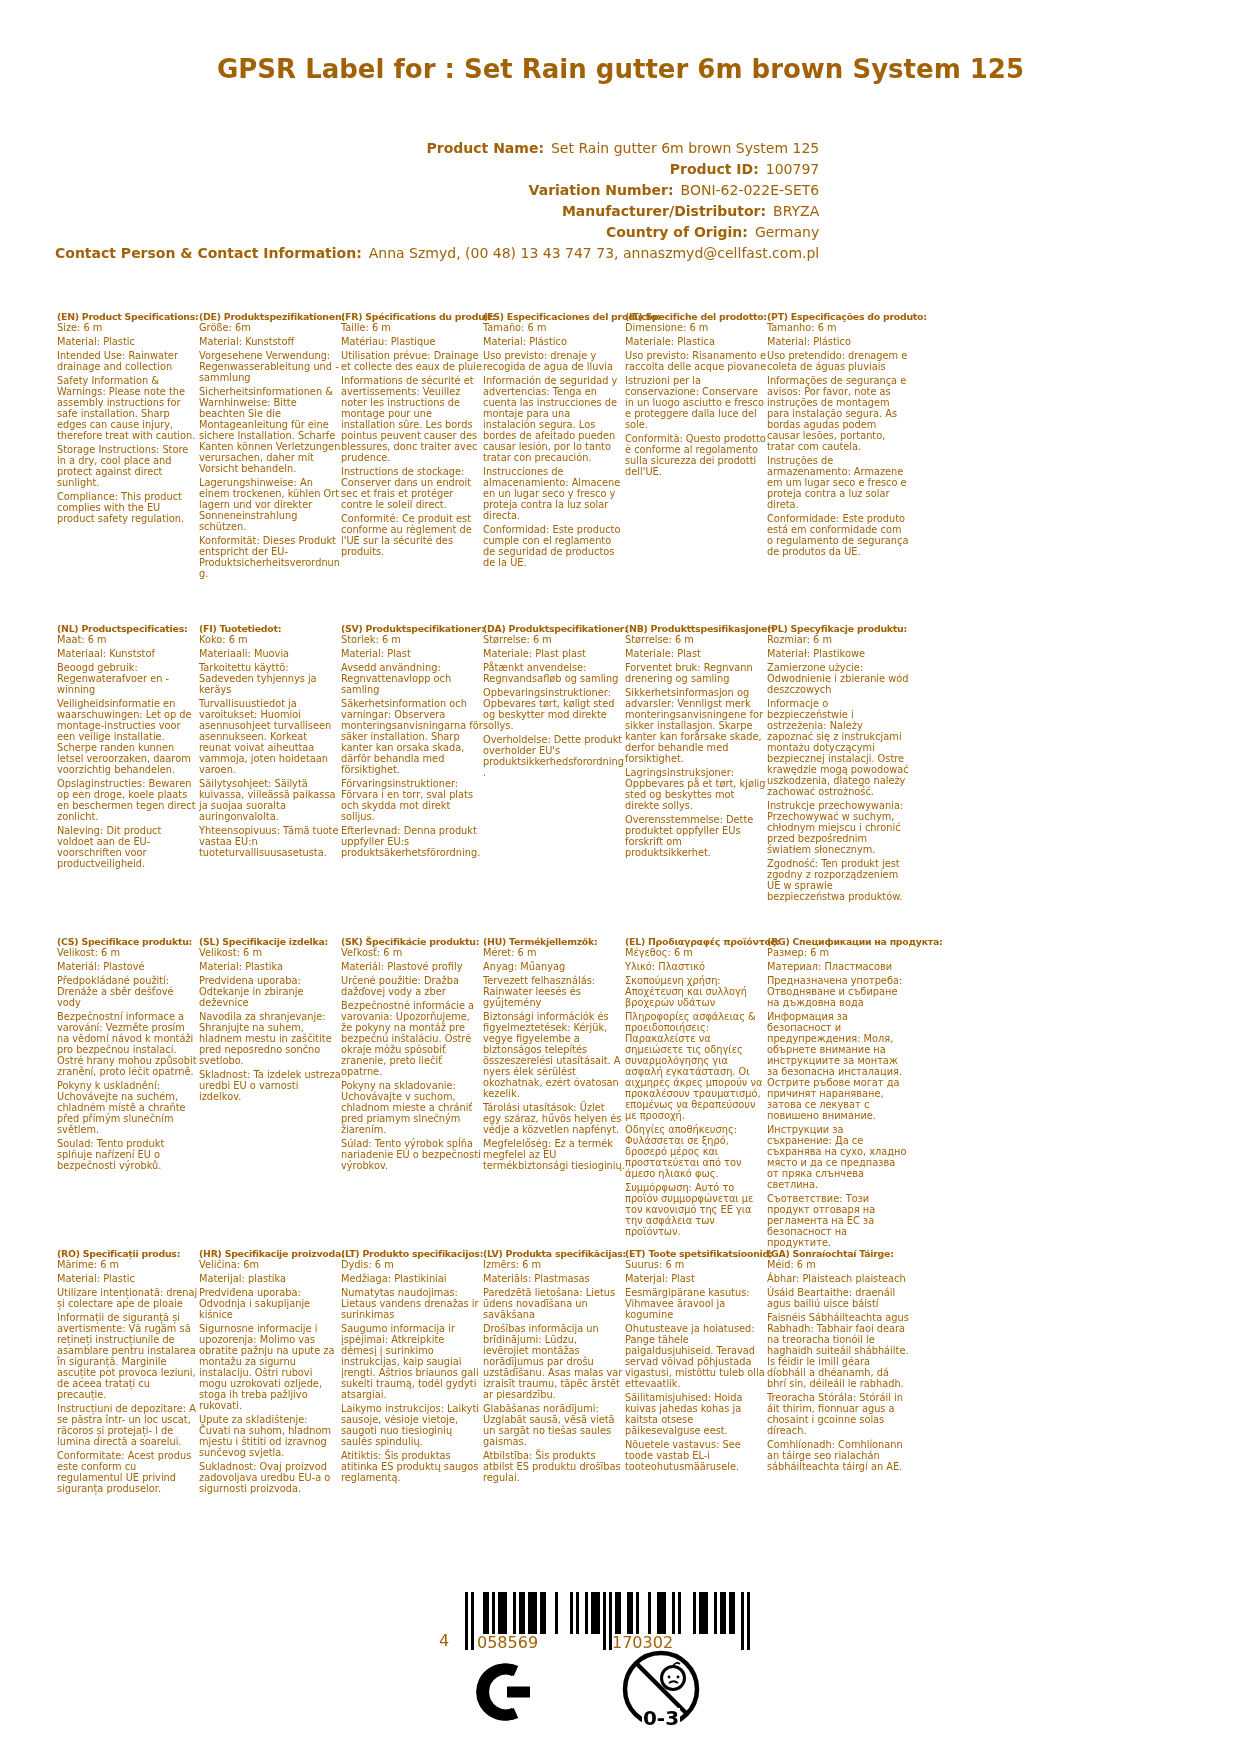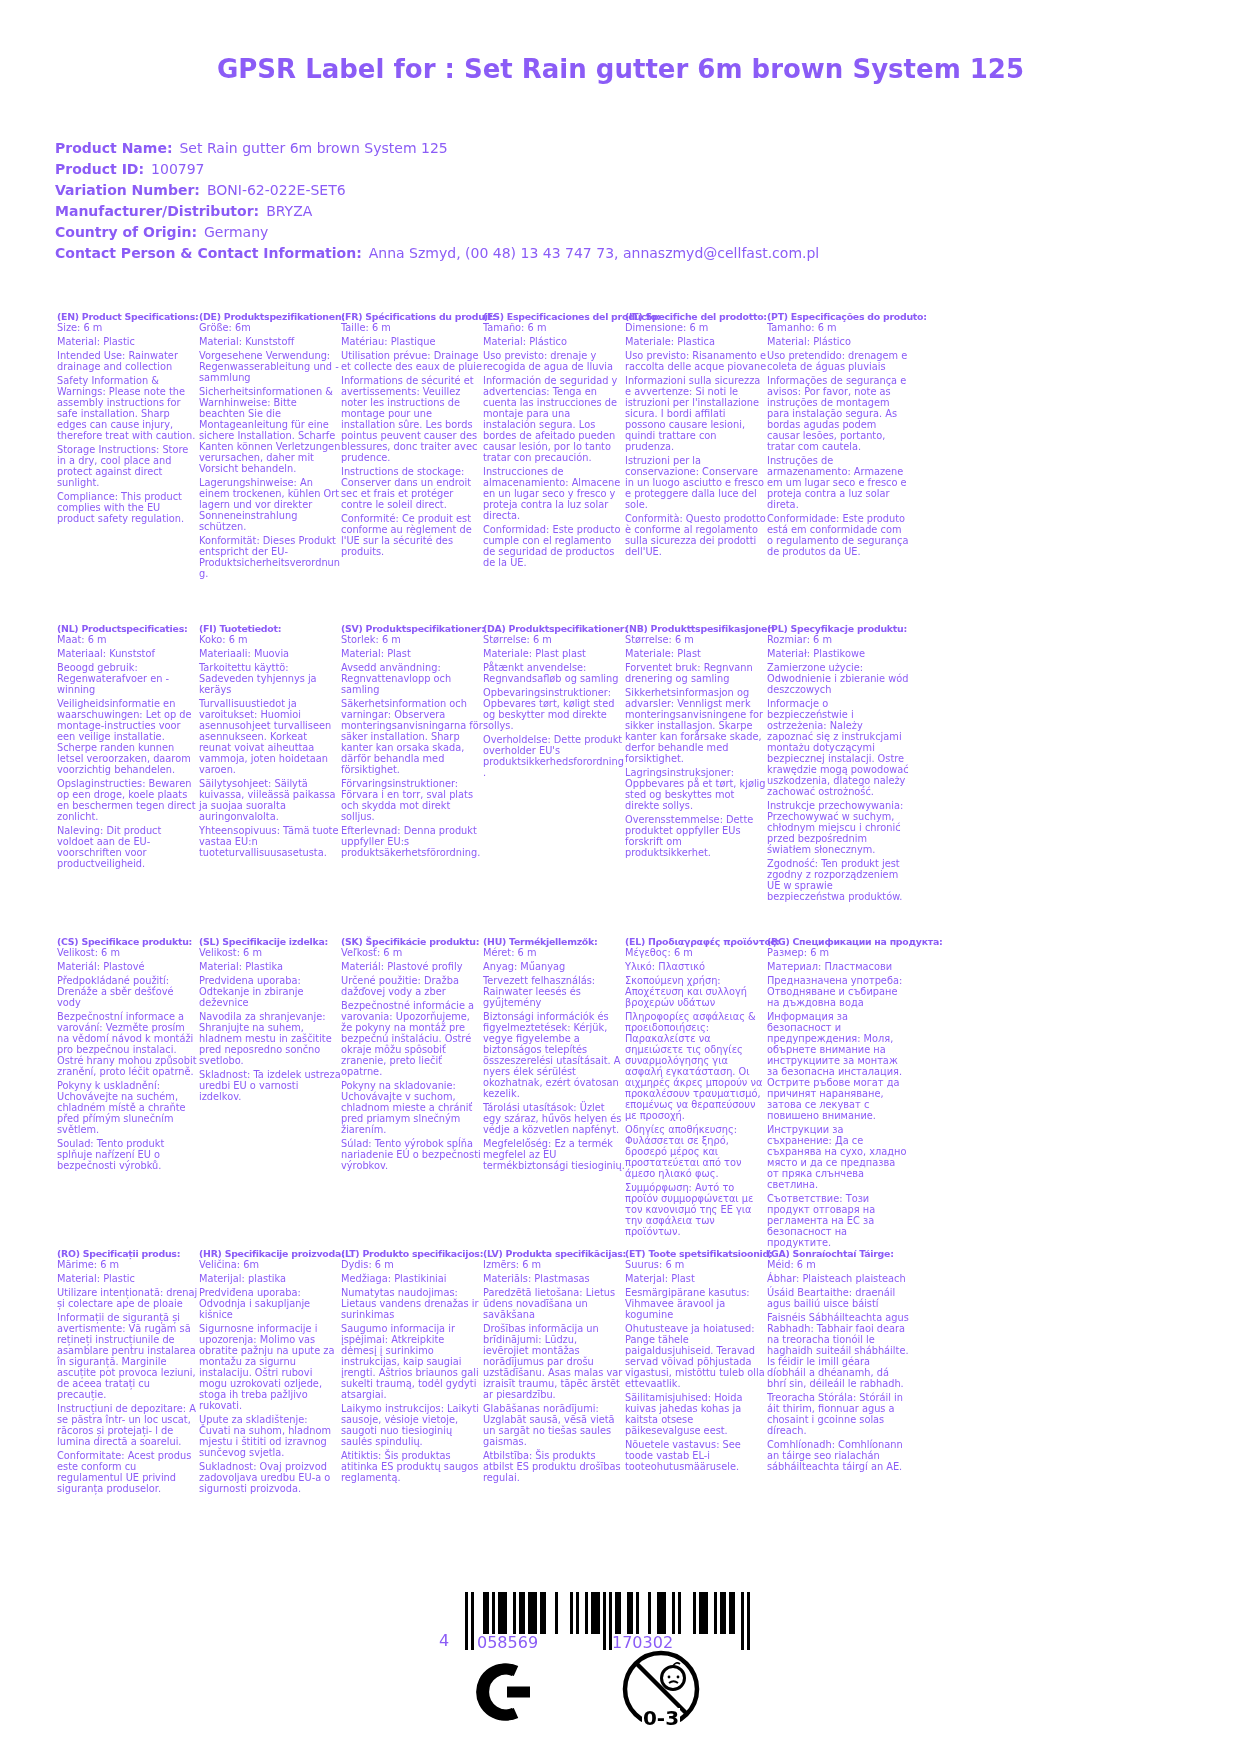--- a/index.html
+++ b/index.html
@@ -1,20 +1,20 @@
 <!DOCTYPE html>
 <html><head>
 <meta charset="utf-8">
 <style>
   html,body{margin:0;padding:0;background:#fff;}
-  .page{position:relative;width:1241px;height:1754px;background:#fff;color:#8b5cf6;
+  .page{position:relative;width:1241px;height:1754px;background:#fff;color:#a16207;
         font-family:"DejaVu Sans",sans-serif;overflow:hidden;}
   .title{position:absolute;top:54px;left:0;width:100%;text-align:center;
          font-weight:bold;font-size:26px;line-height:30px;}
-  .product-info{position:absolute;left:55px;top:138px;font-size:14px;line-height:21px;}
+  .product-info{position:absolute;left:55px;top:138px;font-size:14px;line-height:21px;text-align:right;}
   .pi-label{font-weight:bold;}
   .pi-value{margin-left:7px;}
   .specs-grid{position:absolute;left:57px;top:311px;display:grid;
               grid-template-columns:repeat(6,142px);
               grid-template-rows:312px 313px 312px auto;}
   .spec-cell{font-size:9.8px;line-height:11px;}
   .spec-head{font-weight:bold;font-size:9.4px;letter-spacing:-0.25px;white-space:nowrap;}
   .spec-cell p{margin:0 0 3px 0;overflow-wrap:break-word;}
   .barcode{position:absolute;left:465px;top:1592px;width:285px;height:62px;}
   .bc-first{position:absolute;left:-26px;top:40px;font-size:16px;line-height:17px;}
@@ -89,21 +89,20 @@
         <p>Uso previsto: drenaje y recogida de agua de lluvia</p>
         <p>Información de seguridad y advertencias: Tenga en cuenta las instrucciones de montaje para una instalación segura. Los bordes de afeitado pueden causar lesión, por lo tanto tratar con precaución.</p>
         <p>Instrucciones de almacenamiento: Almacene en un lugar seco y fresco y proteja contra la luz solar directa.</p>
         <p>Conformidad: Este producto cumple con el reglamento de seguridad de productos de la UE.</p>
       </div>
       <div class="spec-cell">
         <div class="spec-head">(IT) Specifiche del prodotto:</div>
         <p>Dimensione: 6 m</p>
         <p>Materiale: Plastica</p>
         <p>Uso previsto: Risanamento e raccolta delle acque piovane</p>
-        <p>Informazioni sulla sicurezza e avvertenze: Si noti le istruzioni per l'installazione sicura. I bordi affilati possono causare lesioni, quindi trattare con prudenza.</p>
         <p>Istruzioni per la conservazione: Conservare in un luogo asciutto e fresco e proteggere dalla luce del sole.</p>
         <p>Conformità: Questo prodotto è conforme al regolamento sulla sicurezza dei prodotti dell'UE.</p>
       </div>
       <div class="spec-cell">
         <div class="spec-head">(PT) Especificações do produto:</div>
         <p>Tamanho: 6 m</p>
         <p>Material: Plástico</p>
         <p>Uso pretendido: drenagem e coleta de águas pluviais</p>
         <p>Informações de segurança e avisos: Por favor, note as instruções de montagem para instalação segura. As bordas agudas podem causar lesões, portanto, tratar com cautela.</p>
         <p>Instruções de armazenamento: Armazene em um lugar seco e fresco e proteja contra a luz solar direta.</p>

